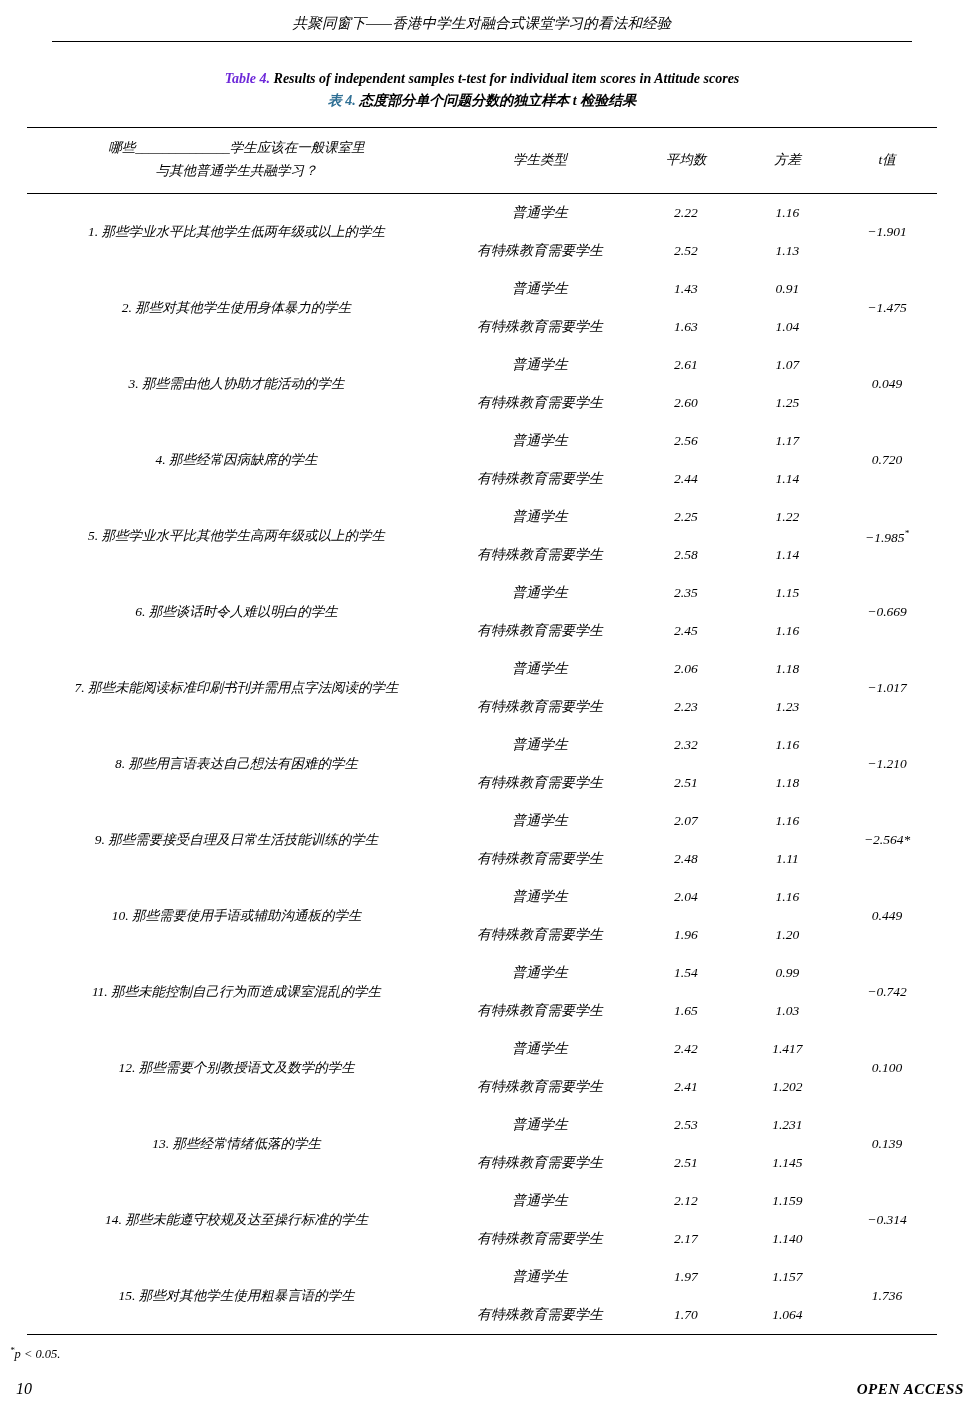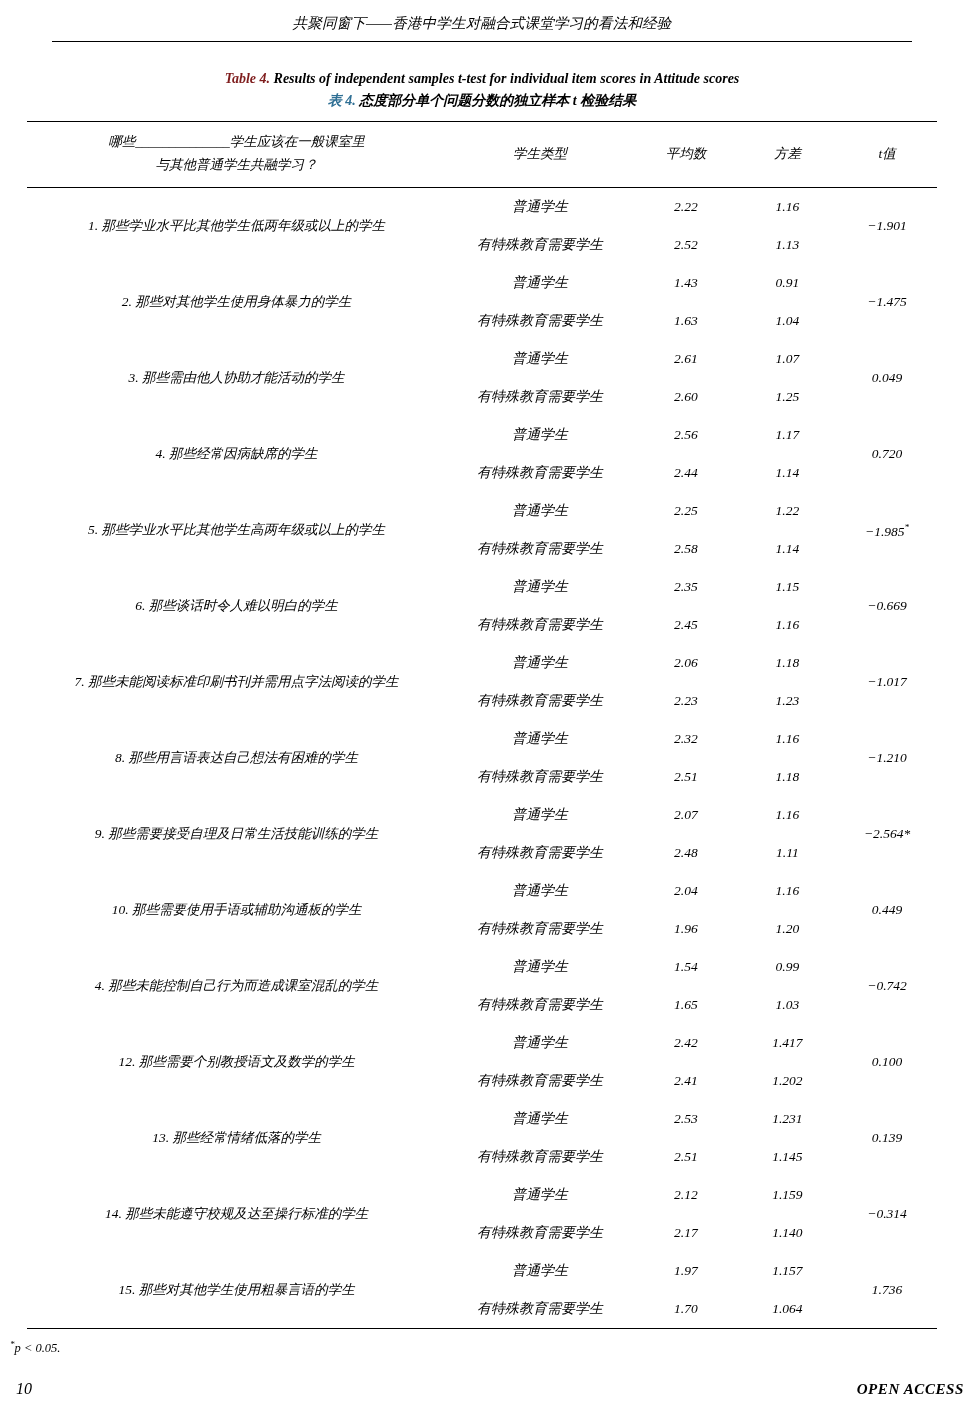--- a/index.html
+++ b/index.html
@@ -34,37 +34,37 @@
     border-bottom: 1px solid #000;
     margin: 8px 52px 0 52px;
   }
   .caption {
     text-align: center;
     margin-top: 26px;
     font-size: 14px;
     line-height: 1.55;
   }
   .caption .label {
-    color: #7f1d1d;
+    color: #6d28d9;
     font-weight: bold;
   }
   .caption .en {
     font-weight: bold;
   }
   .caption .zh {
     font-weight: bold;
     color: #000;
   }
   .caption .zh .zh-label {
     color: #2f6f94;
   }
   table.main {
     border-collapse: collapse;
     width: 910px;
-    margin: 10px auto 0 auto;
+    margin: 16px auto 0 auto;
     font-size: 13.5px;
   }
   table.main thead th {
     font-weight: normal;
     padding: 9px 4px 10px 4px;
     vertical-align: middle;
     text-align: center;
   }
   .thead-top-rule td {
     border-top: 1.6px solid #000;
@@ -302,21 +302,21 @@
           <td class="num">2.04</td>
           <td class="num">1.16</td>
           <td class="tval" rowspan="2"><span>0.449</span></td>
         </tr>
         <tr>
           <td class="type">有特殊教育需要学生</td>
           <td class="num">1.96</td>
           <td class="num">1.20</td>
         </tr>
         <tr>
-          <td class="item" rowspan="2">4. 那些未能控制自己行为而造成课室混乱的学生</td>
+          <td class="item" rowspan="2">11. 那些未能控制自己行为而造成课室混乱的学生</td>
           <td class="type">普通学生</td>
           <td class="num">1.54</td>
           <td class="num">0.99</td>
           <td class="tval" rowspan="2"><span>−0.742</span></td>
         </tr>
         <tr>
           <td class="type">有特殊教育需要学生</td>
           <td class="num">1.65</td>
           <td class="num">1.03</td>
         </tr>

